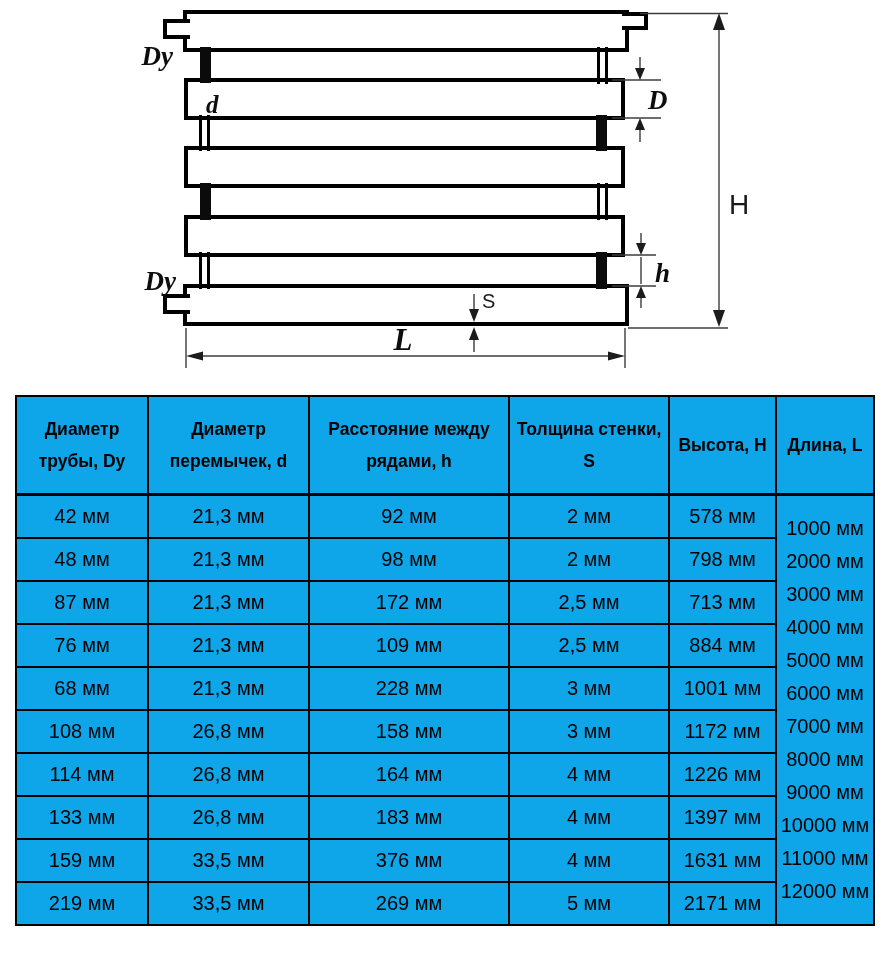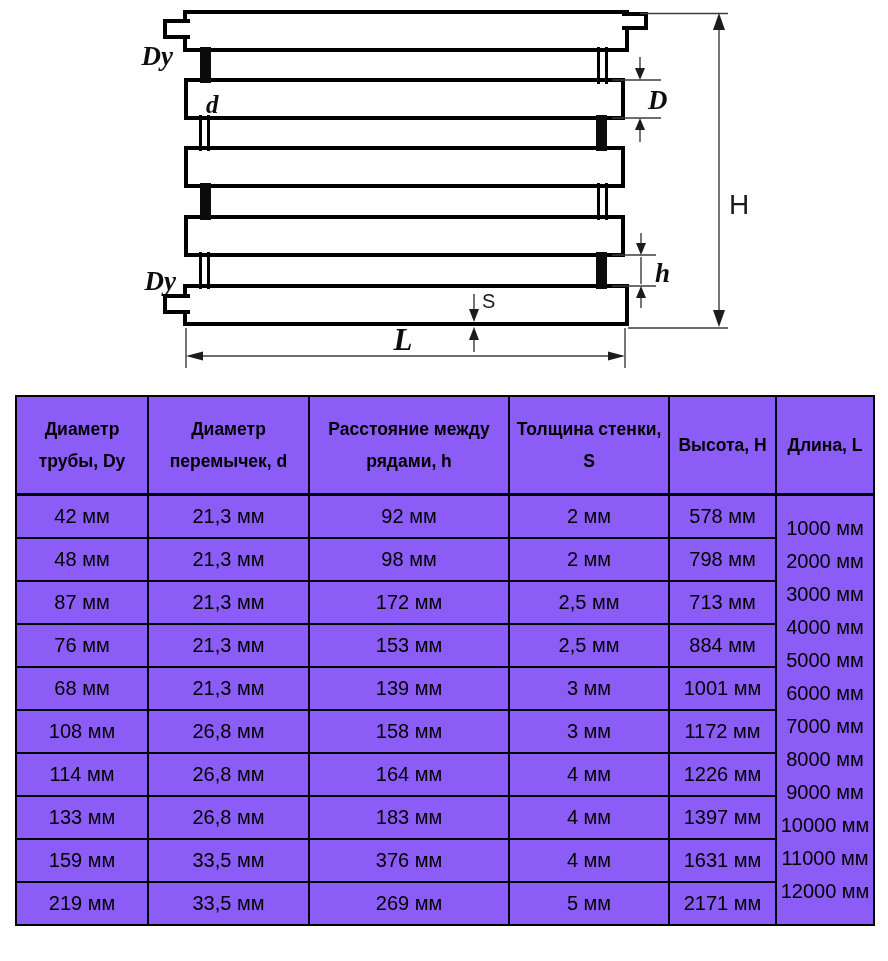--- a/index.html
+++ b/index.html
@@ -10,21 +10,21 @@
   }
   .stage{position:relative;width:748px;height:961px;background:#fff;}
   .diagram-wrap{position:absolute;left:0;top:0;width:888px;height:392px;}
   svg text{user-select:none;}
   .lbl-serif{font-family:"Liberation Serif","DejaVu Serif",serif;font-style:italic;font-weight:bold;fill:#0d0d0d;}
   .lbl-sans{font-family:"Liberation Sans","DejaVu Sans",sans-serif;font-weight:400;fill:#1a1a1a;}
 
   table.spec{
     position:absolute;left:15px;top:395px;width:858px;
     border-collapse:collapse;table-layout:fixed;
-    background:#8b5cf6;
+    background:#0ea5e9;
   }
   table.spec th, table.spec td{
     border:2px solid #000;
     text-align:center;vertical-align:middle;
     overflow:hidden;
   }
   table.spec th{
     font-size:17.5px;font-weight:bold;line-height:1.85;
     height:96px;padding:0 5px;
   }
@@ -169,28 +169,28 @@
         <tr>
           <td>87 мм</td>
           <td>21,3 мм</td>
           <td>172 мм</td>
           <td>2,5 мм</td>
           <td>713 мм</td>
         </tr>
         <tr>
           <td>76 мм</td>
           <td>21,3 мм</td>
-          <td>153 мм</td>
+          <td>109 мм</td>
           <td>2,5 мм</td>
           <td>884 мм</td>
         </tr>
         <tr>
           <td>68 мм</td>
           <td>21,3 мм</td>
-          <td>139 мм</td>
+          <td>228 мм</td>
           <td>3 мм</td>
           <td>1001 мм</td>
         </tr>
         <tr>
           <td>108 мм</td>
           <td>26,8 мм</td>
           <td>158 мм</td>
           <td>3 мм</td>
           <td>1172 мм</td>
         </tr>

